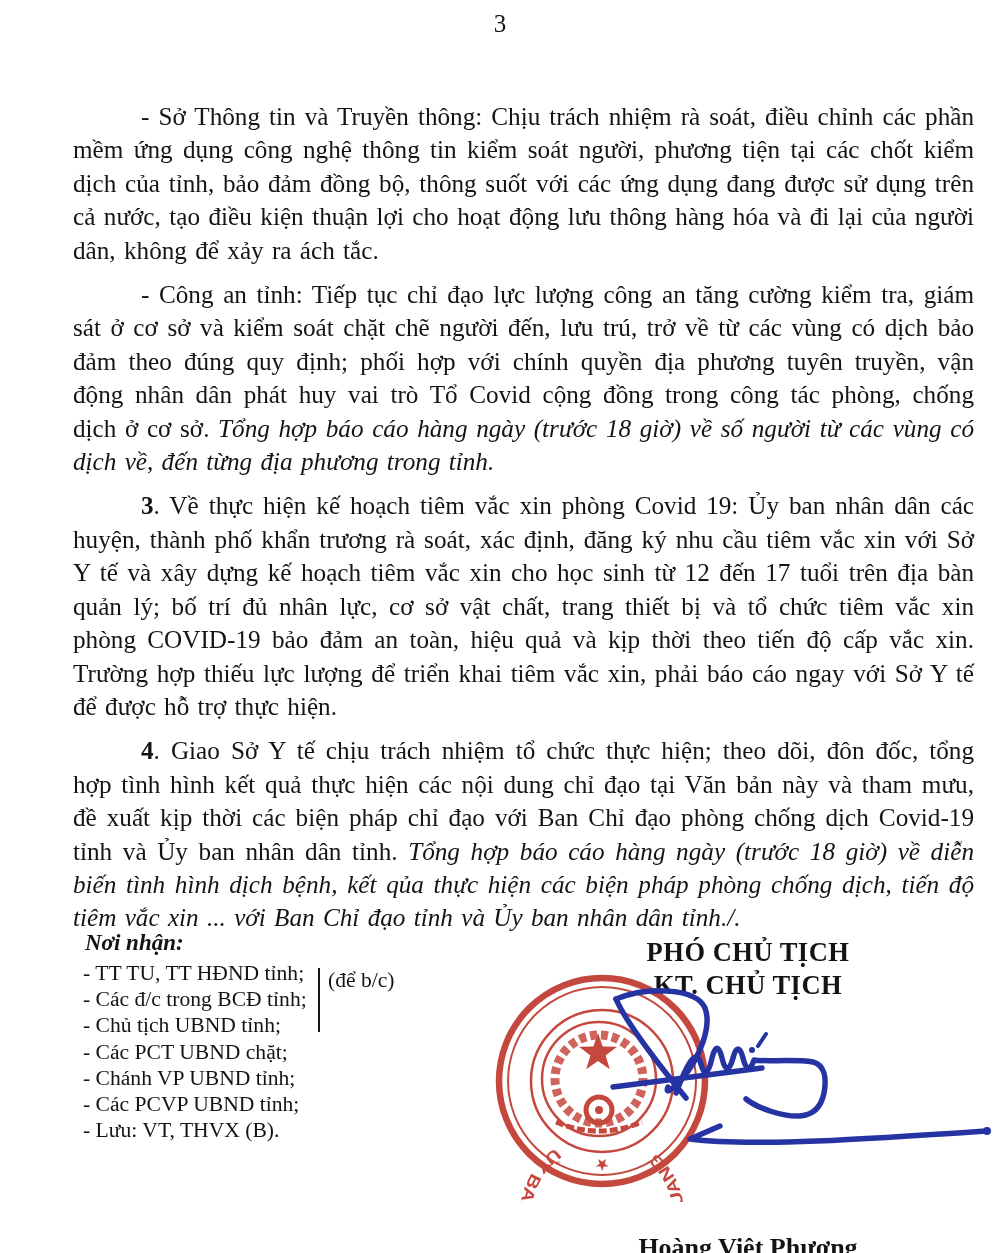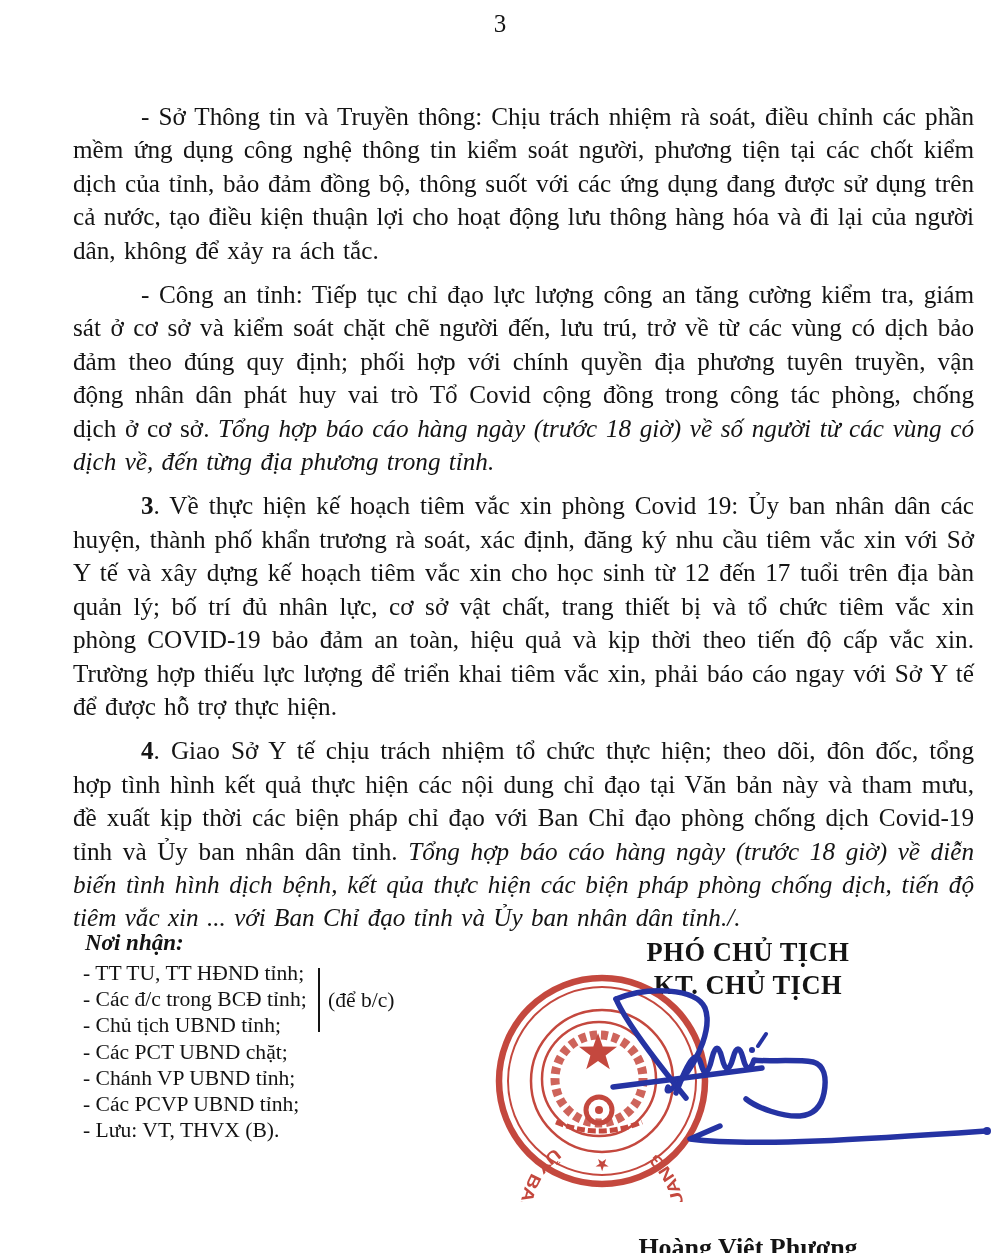--- a/index.html
+++ b/index.html
@@ -34,21 +34,21 @@
     font-size:23px; font-weight:bold; font-style:italic;
   }
   .recipients-list{
     position:absolute; left:83px; top:960px;
     font-size:21.6px; line-height:26.2px;
   }
   .bc-annotation{
     position:absolute; left:318px; top:968px; height:64px;
     border-left:2px solid #141414;
     padding-left:8px;
-    display:flex; align-items:center;
+    display:flex; align-items:flex-start;
     font-size:21.6px;
   }
   .sign-title{
     position:absolute; left:553px; top:936px; width:390px;
     text-align:center;
     font-size:26.5px; font-weight:bold;
     line-height:32.5px;
     letter-spacing:0.5px;
   }
   .seal-signature-svg{

